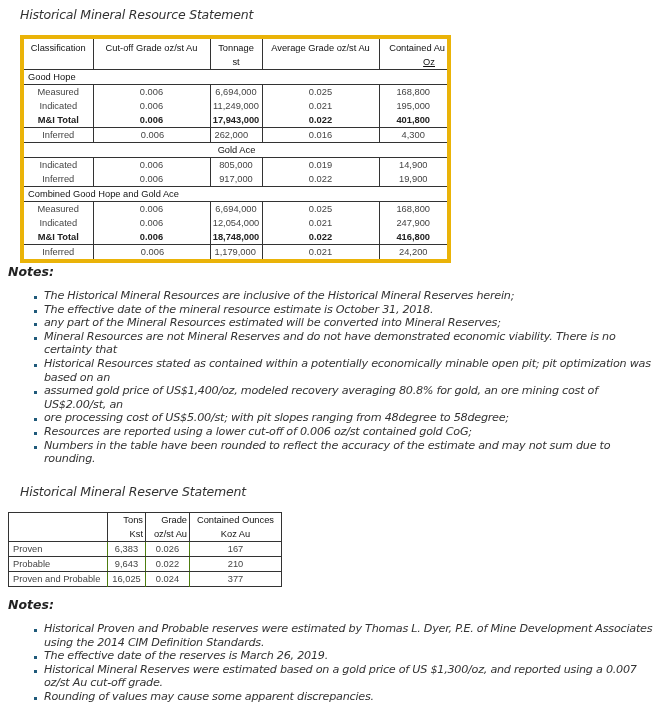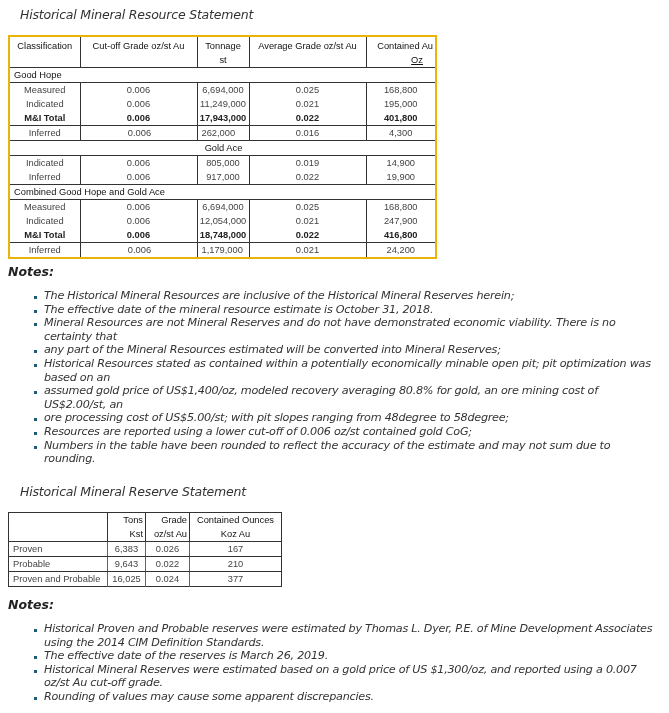--- a/index.html
+++ b/index.html
@@ -17,21 +17,21 @@
       font-size: 12.5px; color: #222;
     }
     table.t {
       position: absolute; border-collapse: collapse;
       font-family: "Liberation Sans", sans-serif; font-size: 9.3px; color: #444;
       table-layout: fixed;
     }
     table.t td, table.t th { padding: 0 2px; line-height: 14px; height: 14px; white-space: nowrap; }
     table.t th { font-weight: normal; color: #111; }
     
-    #res { left: 8px; top: 35px; width: 427px; border: 2px solid #eab308; padding-left: 16px; }
+    #res { left: 20px; top: 35px; width: 427px; border: 4px solid #eab308; padding-left: 16px; }
     #res th { border: 1px solid #333; vertical-align: top; line-height: 14px; padding-top: 2px; height: 26px; }
     #res td { text-align: center; border-radius: 7px; }
     #res td.c1 { border-right: 1px solid #333; }
     #res td.c2 { border-right: 1px solid #333; }
     #res td.c3 { border-right: 1px solid #333; }
     #res td.c4 { border-right: 1px solid #333; }
     #res tr.group td { text-align: left; color: #111; border-top: 1px solid #333; border-bottom: 1px solid #333; padding-left: 4px; }
     #res tr.group td.center { text-align: center; }
     #res tr.bold td { font-weight: bold; color: #222; border-bottom: 1px solid #333; }
     #res tr.inf td { border-bottom: 1px solid #333; }
@@ -162,22 +162,22 @@
       <td>24,200</td>
     </tr>
   </tbody>
 </table>
 
 <div class="notes-h" style="top:264px;">Notes:</div>
 
 <ul class="notes" style="top:289px; width:625px;">
   <li><span class="bullet"></span><span>The Historical Mineral Resources are inclusive of the Historical Mineral Reserves herein;</span></li>
   <li><span class="bullet"></span><span>The effective date of the mineral resource estimate is October 31, 2018.</span></li>
+  <li><span class="bullet"></span><span>any part of the Mineral Resources estimated will be converted into Mineral Reserves;</span></li>
   <li><span class="bullet"></span><span>Mineral Resources are not Mineral Reserves and do not have demonstrated economic viability. There is no certainty that</span></li>
-  <li><span class="bullet"></span><span>any part of the Mineral Resources estimated will be converted into Mineral Reserves;</span></li>
   <li><span class="bullet"></span><span>Historical Resources stated as contained within a potentially economically minable open pit; pit optimization was based on an</span></li>
   <li><span class="bullet"></span><span>assumed gold price of US$1,400/oz, modeled recovery averaging 80.8% for gold, an ore mining cost of US$2.00/st, an</span></li>
   <li><span class="bullet"></span><span>ore processing cost of US$5.00/st; with pit slopes ranging from 48degree to 58degree;</span></li>
   <li><span class="bullet"></span><span>Resources are reported using a lower cut-off of 0.006 oz/st contained gold CoG;</span></li>
   <li><span class="bullet"></span><span>Numbers in the table have been rounded to reflect the accuracy of the estimate and may not sum due to rounding.</span></li>
 </ul>
 
 <div class="title" style="top:484px;">Historical Mineral Reserve Statement</div>
 
 <table class="t" id="rsv">

